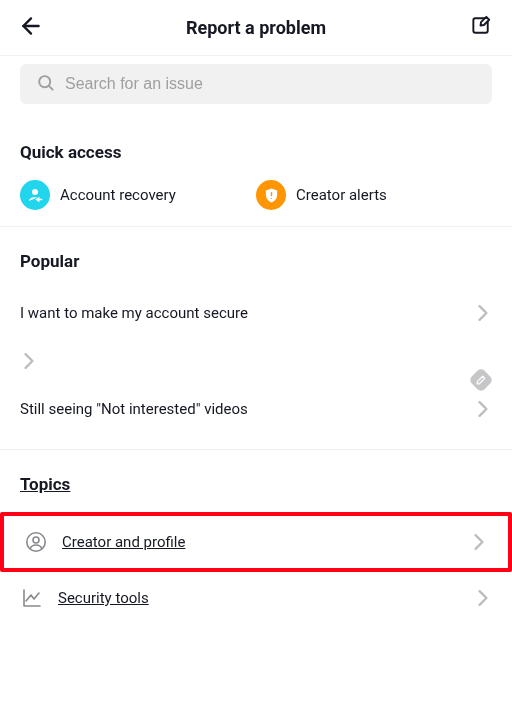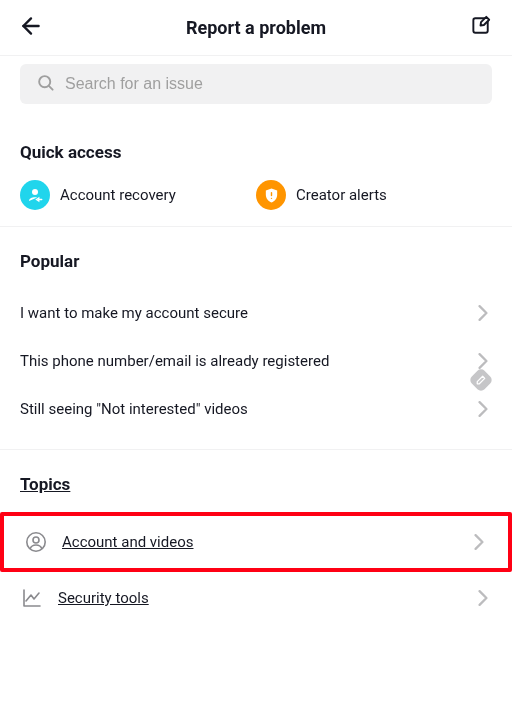--- a/index.html
+++ b/index.html
@@ -191,21 +191,20 @@
   <div class="list">
     <div class="list-item">
       <span class="label">I want to make my account secure</span>
       <span class="chevron">
         <svg width="10" height="16" viewBox="0 0 8 14" fill="none" stroke="#bcbcbe" stroke-width="2" stroke-linecap="round" stroke-linejoin="round">
             <polyline points="1 1 7 7 1 13"></polyline>
           </svg>
       </span>
     </div>
     <div class="list-item">
-      <span class="label">This phone number/email is already registered</span>
       <span class="chevron">
         <svg width="10" height="16" viewBox="0 0 8 14" fill="none" stroke="#bcbcbe" stroke-width="2" stroke-linecap="round" stroke-linejoin="round">
             <polyline points="1 1 7 7 1 13"></polyline>
           </svg>
       </span>
     </div>
     <div class="list-item">
       <span class="info-badge">
         <svg width="10" height="10" viewBox="0 0 24 24" fill="none" stroke="#fff" stroke-width="3" stroke-linecap="round" stroke-linejoin="round">
             <path d="M16 3l5 5L8 21H3v-5L16 3z"></path>
@@ -225,21 +224,21 @@
   <h2>Topics</h2>
   <div class="list">
     <div class="list-item highlight">
       <span class="lead-icon">
         <svg width="24" height="24" viewBox="0 0 24 24" fill="none" stroke="#8a8a8e" stroke-width="1.6">
             <circle cx="12" cy="12" r="9.2"></circle>
             <circle cx="12" cy="10" r="3"></circle>
             <path d="M6 19c1-2.8 3.4-4 6-4s5 1.2 6 4"></path>
           </svg>
       </span>
-      <span class="label">Account and videos</span>
+      <span class="label">Creator and profile</span>
       <span class="chevron">
         <svg width="10" height="16" viewBox="0 0 8 14" fill="none" stroke="#bcbcbe" stroke-width="2" stroke-linecap="round" stroke-linejoin="round">
             <polyline points="1 1 7 7 1 13"></polyline>
           </svg>
       </span>
     </div>
     <div class="list-item">
       <span class="lead-icon">
         <svg width="24" height="24" viewBox="0 0 24 24" fill="none" stroke="#8a8a8e" stroke-width="1.6" stroke-linecap="round" stroke-linejoin="round">
             <polyline points="4 4 4 20 20 20"></polyline>

